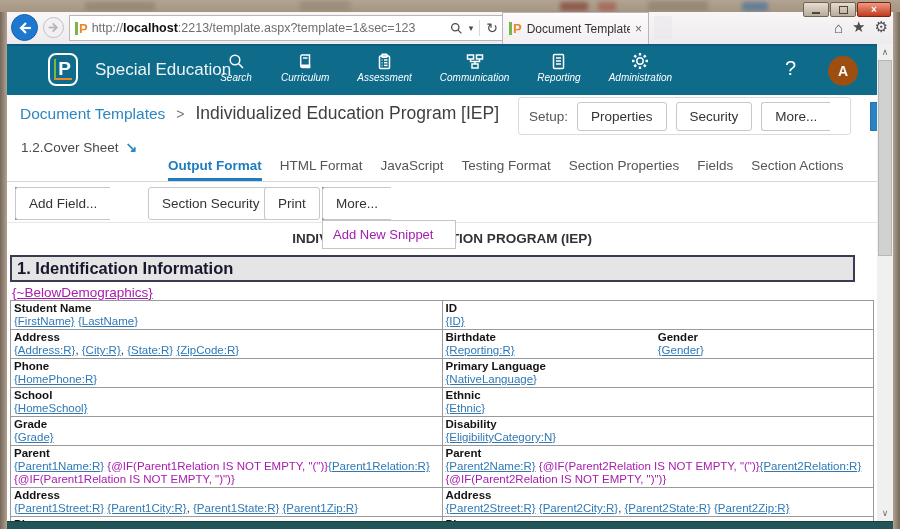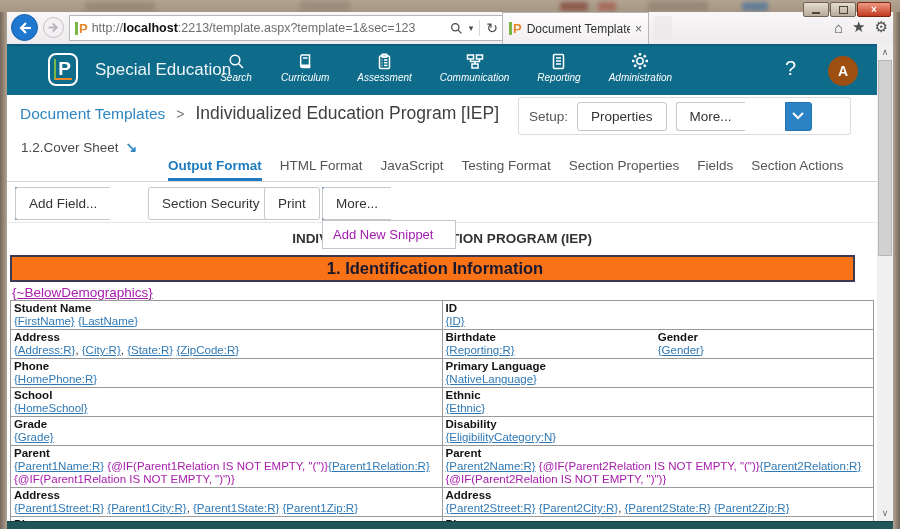--- a/index.html
+++ b/index.html
@@ -67,21 +67,21 @@
   .tabs-inner{display:flex;margin-left:161px;gap:18px;height:100%;}
   .tabs-inner .tab-item{font-size:13.5px;color:#555;padding-bottom:4px;white-space:nowrap;}
   .tabs-inner .tab-item.active{color:#1F7CC0;font-weight:bold;border-bottom:3px solid #1F7CC0;}
   .toolbar{position:absolute;left:0;top:92px;height:33px;width:870px;}
   .toolbar .btn,.toolbar .btn-group{position:absolute;top:0;height:33px;}
   .toolbar .btn{display:flex;align-items:center;}
   .divider{position:absolute;left:0;top:127px;width:870px;height:1px;background:#e8e6e8;}
   .doc-title{position:absolute;left:0;top:136px;width:870px;text-align:center;font-size:13.5px;font-weight:bold;color:#333;}
   .dropdown{position:absolute;left:315px;top:125px;width:134px;background:#fff;border:1px solid #c6c4c6;z-index:5;box-sizing:border-box;}
   .dd-item{font-size:13px;color:#a21caf;padding:6px 10px;white-space:nowrap;}
-  .sec-header{position:absolute;left:3px;top:160px;width:845px;height:27px;background:#f97316;border:2px solid #3A3A52;box-sizing:border-box;font-size:16.5px;font-weight:bold;color:#17172E;padding-left:5px;line-height:22px;text-align:center;}
+  .sec-header{position:absolute;left:3px;top:160px;width:845px;height:27px;background:#e5e5e5;border:2px solid #3A3A52;box-sizing:border-box;font-size:16.5px;font-weight:bold;color:#17172E;padding-left:5px;line-height:22px;}
   .tag{position:absolute;left:5px;top:190px;font-size:13.5px;color:#A81CAD;text-decoration:underline;}
   .idtable{position:absolute;left:3px;top:205px;width:864px;border-collapse:collapse;table-layout:fixed;}
   .idtable td{border:1px solid #9a9a9a;vertical-align:top;padding:1px 3px 1px 3px;width:50%;}
   .cell-label{font-size:11.5px;font-weight:bold;color:#141414;line-height:13px;}
   .cell-value{font-size:11.5px;color:#333;line-height:13px;}
   .tok-link{color:#3079B5;text-decoration:underline;}
   .tok-expr{color:#A81CAD;}
   .split{display:flex;}
   .split .subcell{width:50%;}
 
@@ -247,20 +247,21 @@
 
     <div class="breadcrumb">
       <span class="bc-link">Document Templates</span>
       <span class="bc-sep">&gt;</span>
       <span class="bc-current">Individualized Education Program [IEP]</span>
     </div>
 
     <div class="setup-box">
       <span class="setup-label">Setup:</span>
       <span class="btn">Properties</span>
+      <span class="btn">Security</span>
       <span class="btn-group">
         <span class="btn">More...</span>
         <span class="chev">
             <svg width="12" height="8" viewBox="0 0 12 8">
               <polyline points="1,1 6,6 11,1" fill="none" stroke="#fff" stroke-width="2"></polyline>
             </svg>
           </span>
       </span>
     </div>
 

